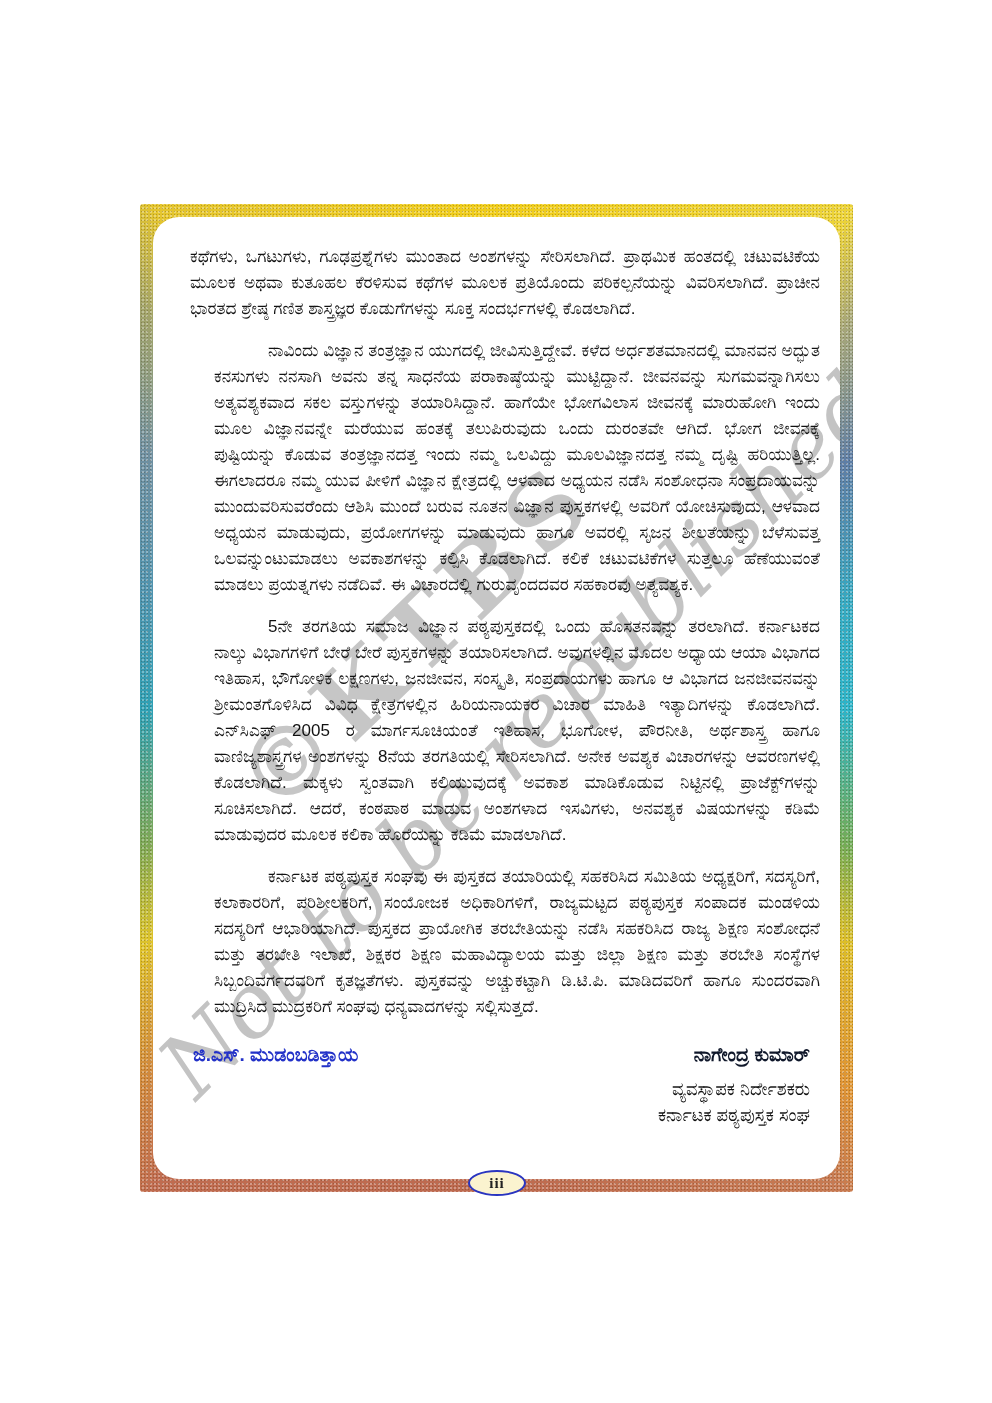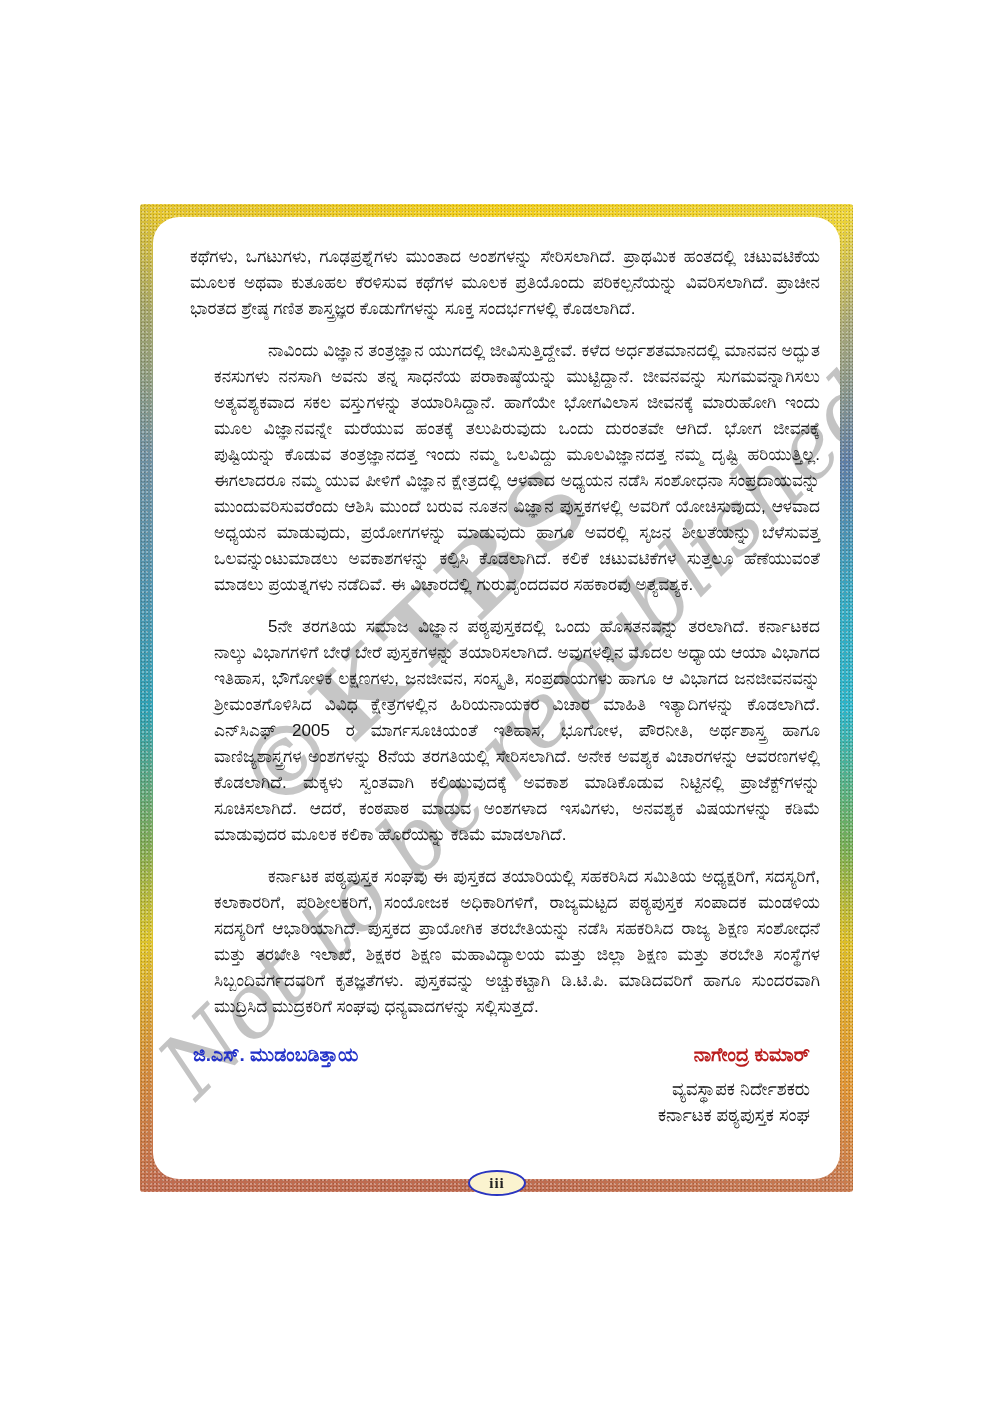--- a/index.html
+++ b/index.html
@@ -84,21 +84,21 @@
       <p class="indent">5ನೇ ತರಗತಿಯ ಸಮಾಜ ವಿಜ್ಞಾನ ಪಠ್ಯಪುಸ್ತಕದಲ್ಲಿ ಒಂದು ಹೊಸತನವನ್ನು ತರಲಾಗಿದೆ. ಕರ್ನಾಟಕದ ನಾಲ್ಕು ವಿಭಾಗಗಳಿಗೆ ಬೇರೆ ಬೇರೆ ಪುಸ್ತಕಗಳನ್ನು ತಯಾರಿಸಲಾಗಿದೆ. ಅವುಗಳಲ್ಲಿನ ಮೊದಲ ಅಧ್ಯಾಯ ಆಯಾ ವಿಭಾಗದ ಇತಿಹಾಸ, ಭೌಗೋಳಿಕ ಲಕ್ಷಣಗಳು, ಜನಜೀವನ, ಸಂಸ್ಕೃತಿ, ಸಂಪ್ರದಾಯಗಳು ಹಾಗೂ ಆ ವಿಭಾಗದ ಜನಜೀವನವನ್ನು ಶ್ರೀಮಂತಗೊಳಿಸಿದ ವಿವಿಧ ಕ್ಷೇತ್ರಗಳಲ್ಲಿನ ಹಿರಿಯನಾಯಕರ ವಿಚಾರ ಮಾಹಿತಿ ಇತ್ಯಾದಿಗಳನ್ನು ಕೊಡಲಾಗಿದೆ. ಎನ್‌ಸಿಎಫ್ 2005 ರ ಮಾರ್ಗಸೂಚಿಯಂತೆ ಇತಿಹಾಸ, ಭೂಗೋಳ, ಪೌರನೀತಿ, ಅರ್ಥಶಾಸ್ತ್ರ ಹಾಗೂ ವಾಣಿಜ್ಯಶಾಸ್ತ್ರಗಳ ಅಂಶಗಳನ್ನು 8ನೆಯ ತರಗತಿಯಲ್ಲಿ ಸೇರಿಸಲಾಗಿದೆ. ಅನೇಕ ಅವಶ್ಯಕ ವಿಚಾರಗಳನ್ನು ಆವರಣಗಳಲ್ಲಿ ಕೊಡಲಾಗಿದೆ. ಮಕ್ಕಳು ಸ್ವಂತವಾಗಿ ಕಲಿಯುವುದಕ್ಕೆ ಅವಕಾಶ ಮಾಡಿಕೊಡುವ ನಿಟ್ಟಿನಲ್ಲಿ ಪ್ರಾಜೆಕ್ಟ್‌ಗಳನ್ನು ಸೂಚಿಸಲಾಗಿದೆ. ಆದರೆ, ಕಂಠಪಾಠ ಮಾಡುವ ಅಂಶಗಳಾದ ಇಸವಿಗಳು, ಅನವಶ್ಯಕ ವಿಷಯಗಳನ್ನು ಕಡಿಮೆ ಮಾಡುವುದರ ಮೂಲಕ ಕಲಿಕಾ ಹೊರೆಯನ್ನು ಕಡಿಮೆ ಮಾಡಲಾಗಿದೆ.</p>
       <p class="indent">ಕರ್ನಾಟಕ ಪಠ್ಯಪುಸ್ತಕ ಸಂಘವು ಈ ಪುಸ್ತಕದ ತಯಾರಿಯಲ್ಲಿ ಸಹಕರಿಸಿದ ಸಮಿತಿಯ ಅಧ್ಯಕ್ಷರಿಗೆ, ಸದಸ್ಯರಿಗೆ, ಕಲಾಕಾರರಿಗೆ, ಪರಿಶೀಲಕರಿಗೆ, ಸಂಯೋಜಕ ಅಧಿಕಾರಿಗಳಿಗೆ, ರಾಜ್ಯಮಟ್ಟದ ಪಠ್ಯಪುಸ್ತಕ ಸಂಪಾದಕ ಮಂಡಳಿಯ ಸದಸ್ಯರಿಗೆ ಆಭಾರಿಯಾಗಿದೆ. ಪುಸ್ತಕದ ಪ್ರಾಯೋಗಿಕ ತರಬೇತಿಯನ್ನು ನಡೆಸಿ ಸಹಕರಿಸಿದ ರಾಜ್ಯ ಶಿಕ್ಷಣ ಸಂಶೋಧನೆ ಮತ್ತು ತರಬೇತಿ ಇಲಾಖೆ, ಶಿಕ್ಷಕರ ಶಿಕ್ಷಣ ಮಹಾವಿದ್ಯಾಲಯ ಮತ್ತು ಜಿಲ್ಲಾ ಶಿಕ್ಷಣ ಮತ್ತು ತರಬೇತಿ ಸಂಸ್ಥೆಗಳ ಸಿಬ್ಬಂದಿವರ್ಗದವರಿಗೆ ಕೃತಜ್ಞತೆಗಳು. ಪುಸ್ತಕವನ್ನು ಅಚ್ಚುಕಟ್ಟಾಗಿ ಡಿ.ಟಿ.ಪಿ. ಮಾಡಿದವರಿಗೆ ಹಾಗೂ ಸುಂದರವಾಗಿ ಮುದ್ರಿಸಿದ ಮುದ್ರಕರಿಗೆ ಸಂಘವು ಧನ್ಯವಾದಗಳನ್ನು ಸಲ್ಲಿಸುತ್ತದೆ.</p>
     </div>
 
     <div class="signatures">
       <div class="sig">
         <div class="name" style="color:#2231c8">ಜಿ.ಎಸ್. ಮುಡಂಬಡಿತ್ತಾಯ</div>
 
       </div>
       <div class="sig">
-        <div class="name" style="color:#b91c1c">ನಾಗೇಂದ್ರ ಕುಮಾರ್</div>
+        <div class="name" style="color:#0f172a">ನಾಗೇಂದ್ರ ಕುಮಾರ್</div>
         <div>ವ್ಯವಸ್ಥಾಪಕ ನಿರ್ದೇಶಕರು</div>
         <div>ಕರ್ನಾಟಕ ಪಠ್ಯಪುಸ್ತಕ ಸಂಘ</div>
 
       </div>
     </div>
 
   </div>
 </div>
 
 <div class="page-num">

